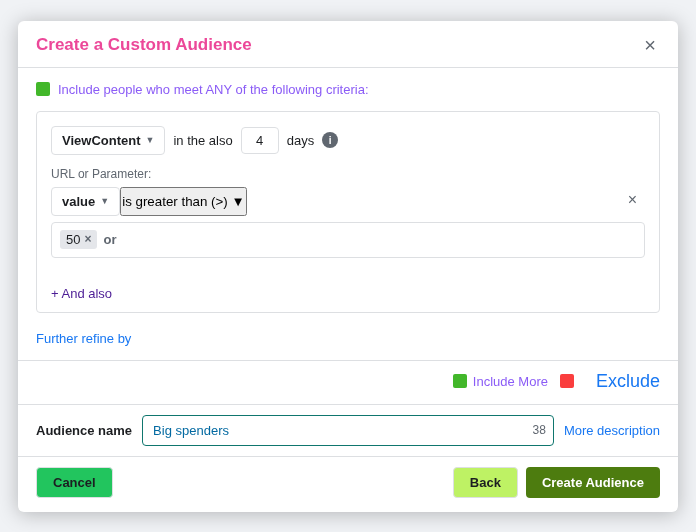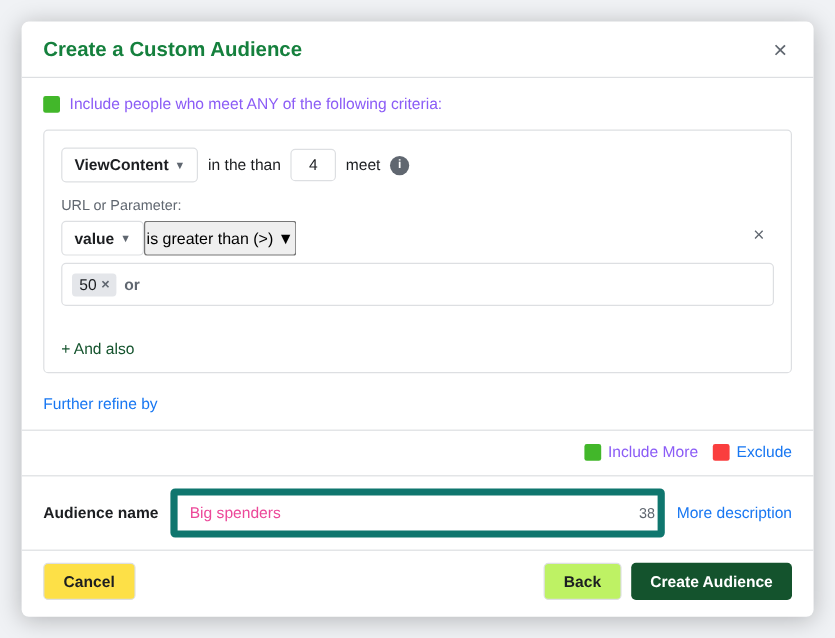--- a/index.html
+++ b/index.html
@@ -26,21 +26,21 @@
       display: flex;
       align-items: center;
       justify-content: space-between;
       padding: 14px 18px 12px;
       border-bottom: 1px solid #dddfe2;
     }
 
     .modal-title {
       font-size: 17px;
       font-weight: 600;
-      color: #15803d;
+      color: #ec4899;
     }
 
     .close-btn {
       font-size: 20px;
       color: #606770;
       cursor: pointer;
       background: none;
       border: none;
       line-height: 1;
       padding: 0 4px;
@@ -175,21 +175,21 @@
     }
 
     .or-text {
       font-size: 13px;
       color: #606770;
       font-weight: bold;
     }
 
     .and-also {
       font-size: 13px;
-      color: #14532d;
+      color: #4c1d95;
       cursor: pointer;
       text-decoration: none;
       display: inline-block;
       margin-top: 20px;
     }
 
     .further-refine {
       font-size: 13px;
       color: #1877f2;
       cursor: pointer;
@@ -231,22 +231,22 @@
       width: 14px;
       height: 14px;
       background: #fa3e3e;
       border-radius: 2px;
       flex-shrink: 0;
     }
 
     .exclude-btn {
       display: flex;
       align-items: center;
-      gap: 6px;
-      font-size: 13px;
+      gap: 22px;
+      font-size: 18px;
       color: #1877f2;
       cursor: pointer;
       background: none;
       border: none;
     }
 
     .audience-row {
       display: flex;
       align-items: center;
       padding: 10px 18px 10px;
@@ -261,25 +261,25 @@
       flex-shrink: 0;
     }
 
     .audience-input-wrap {
       flex: 1;
       position: relative;
     }
 
     .audience-input {
       width: 100%;
-      border: 6px solid #0f766e;
+      border: 1px solid #0f766e;
       border-radius: 4px;
       padding: 7px 40px 7px 10px;
       font-size: 13px;
-      color: #ec4899;
+      color: #0369a1;
     }
 
     .char-count {
       position: absolute;
       right: 8px;
       top: 50%;
       transform: translateY(-50%);
       font-size: 12px;
       color: #606770;
       text-align: center;
@@ -295,21 +295,21 @@
 
     .footer-row {
       display: flex;
       align-items: center;
       justify-content: space-between;
       padding: 10px 18px 14px;
       border-top: 1px solid #dddfe2;
     }
 
     .cancel-btn {
-      background: #fde047;
+      background: #22c55e;
       border: 1px solid #dddfe2;
       border-radius: 4px;
       padding: 7px 16px;
       font-size: 13px;
       font-weight: 600;
       color: #1c1e21;
       cursor: pointer;
     }
 
     .footer-right {
@@ -322,21 +322,21 @@
       border: 1px solid #dddfe2;
       border-radius: 4px;
       padding: 7px 16px;
       font-size: 13px;
       font-weight: 600;
       color: #1c1e21;
       cursor: pointer;
     }
 
     .create-btn {
-      background: #14532d;
+      background: #4d7c0f;
       border: none;
       border-radius: 4px;
       padding: 7px 16px;
       font-size: 13px;
       font-weight: 600;
       color: #fff;
       cursor: pointer;
     }
 
     .filter-row-wrap {
@@ -369,23 +369,23 @@
 
     
     <div class="criteria-box">
 
       
       <div class="top-row">
         <button class="dropdown-btn">
           <span>ViewContent</span>
           <span class="arrow">▼</span>
         </button>
-        <span class="in-past-text">in the than</span>
+        <span class="in-past-text">in the also</span>
         <input class="days-input" type="text" value="4" style="">
-        <span class="in-past-text">meet</span>
+        <span class="in-past-text">days</span>
         <div class="info-icon">i</div>
       </div>
 
       
       <div class="url-label">URL or Parameter:</div>
 
       
       <div class="filter-row-wrap">
         <div class="filter-dropdowns">
           <button class="dropdown-btn value-btn">

